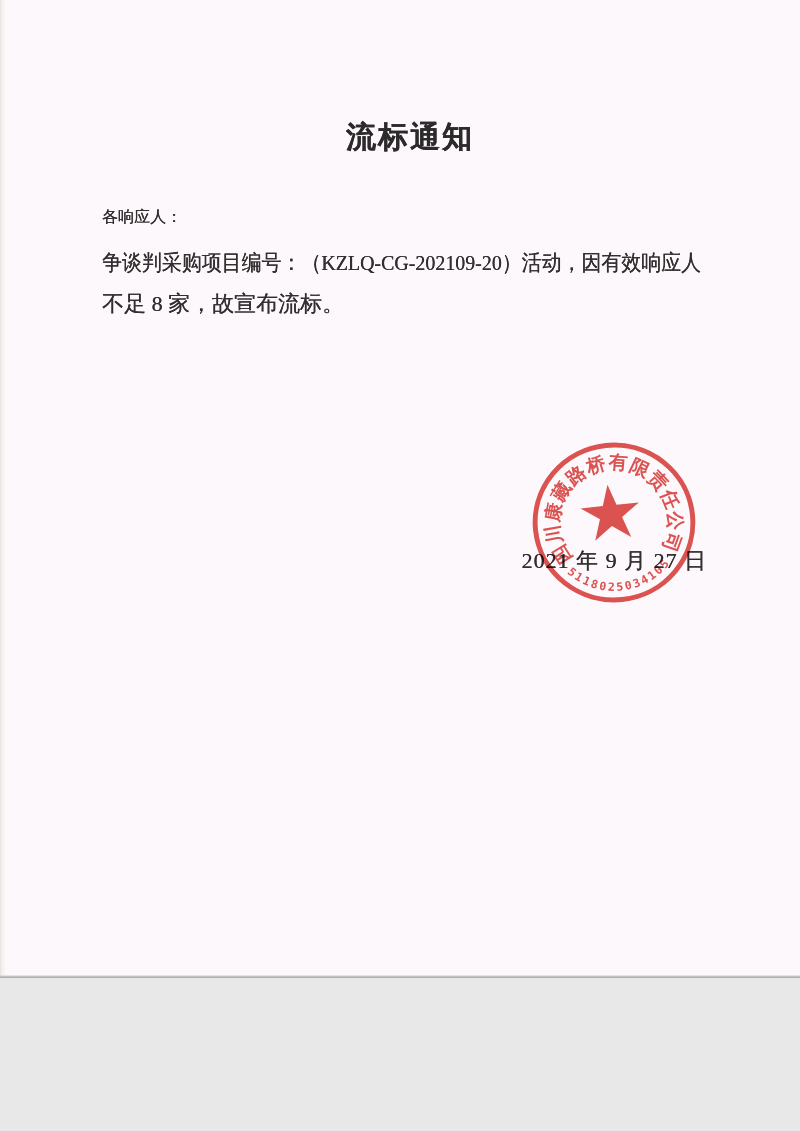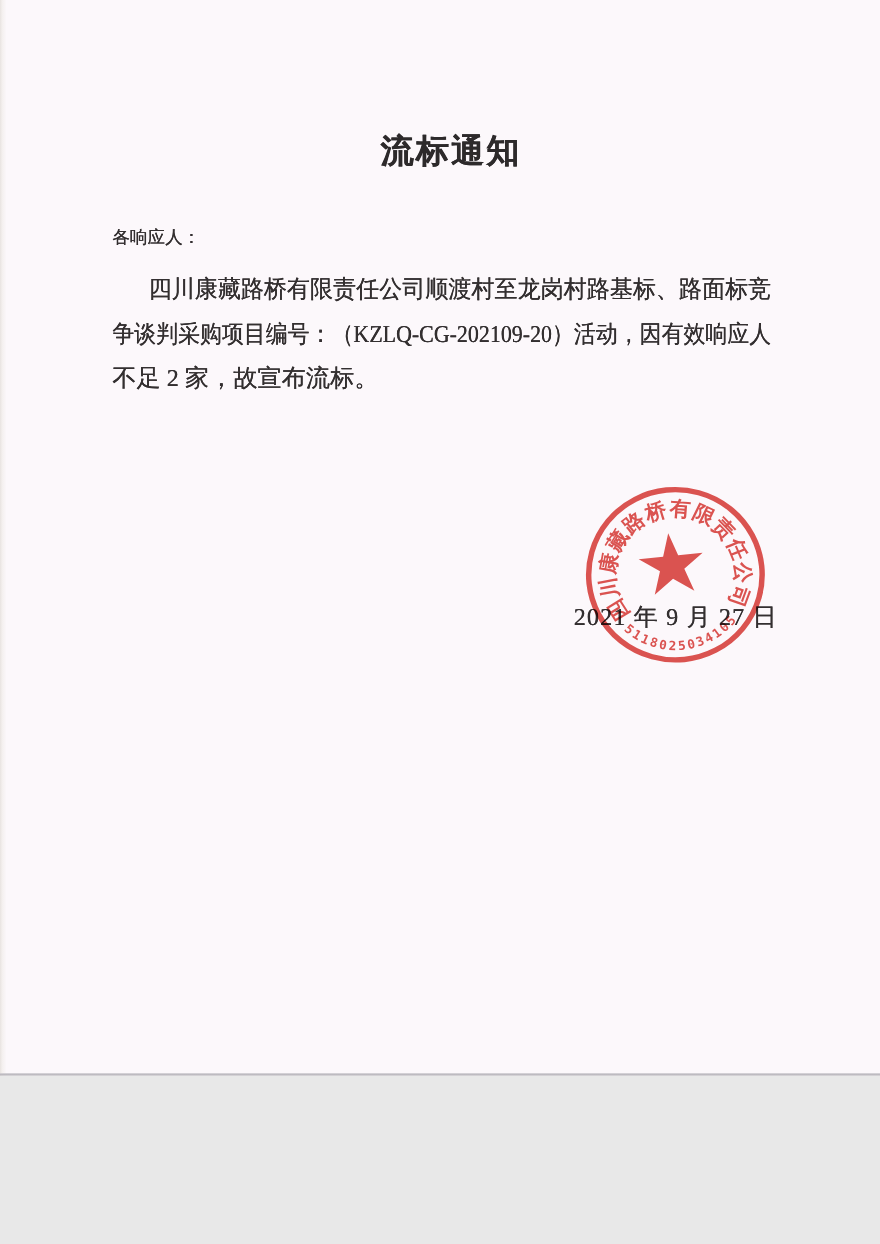--- a/index.html
+++ b/index.html
@@ -75,28 +75,25 @@
 
 <div class="page">
   <div class="edge-left"></div>
   <div class="edge-bottom"></div>
 
   <h1 class="doc-title">流标通知</h1>
 
   <div class="salutation">各响应人：</div>
 
   <div class="body-para">
-    <div class="body-line indent">
-      <span class="fitline" style="transform: scaleX(0.952862);">四川康藏路桥有限责任公司顺渡村至龙岗村路基标、路面标竞</span>
-    </div>
     <div class="body-line">
       <span class="fitline" style="transform: scaleX(0.905924);">争谈判采购项目编号：（KZLQ-CG-202109-20）活动，因有效响应人</span>
     </div>
     <div class="body-line">
-      <span class="fitline" style="transform: none;">不足 2 家，故宣布流标。</span>
+      <span class="fitline" style="transform: none;">不足 8 家，故宣布流标。</span>
     </div>
   </div>
 
 
   <div class="date-line">2021 年 9 月 27 日</div>
 
   <div class="seal">
     <svg viewBox="0 0 200 200" preserveAspectRatio="none">
       <defs>
         <path id="arcTop" d="M 49.4 142.4 A 66 66 0 1 1 150.6 142.4" fill="none"></path>

